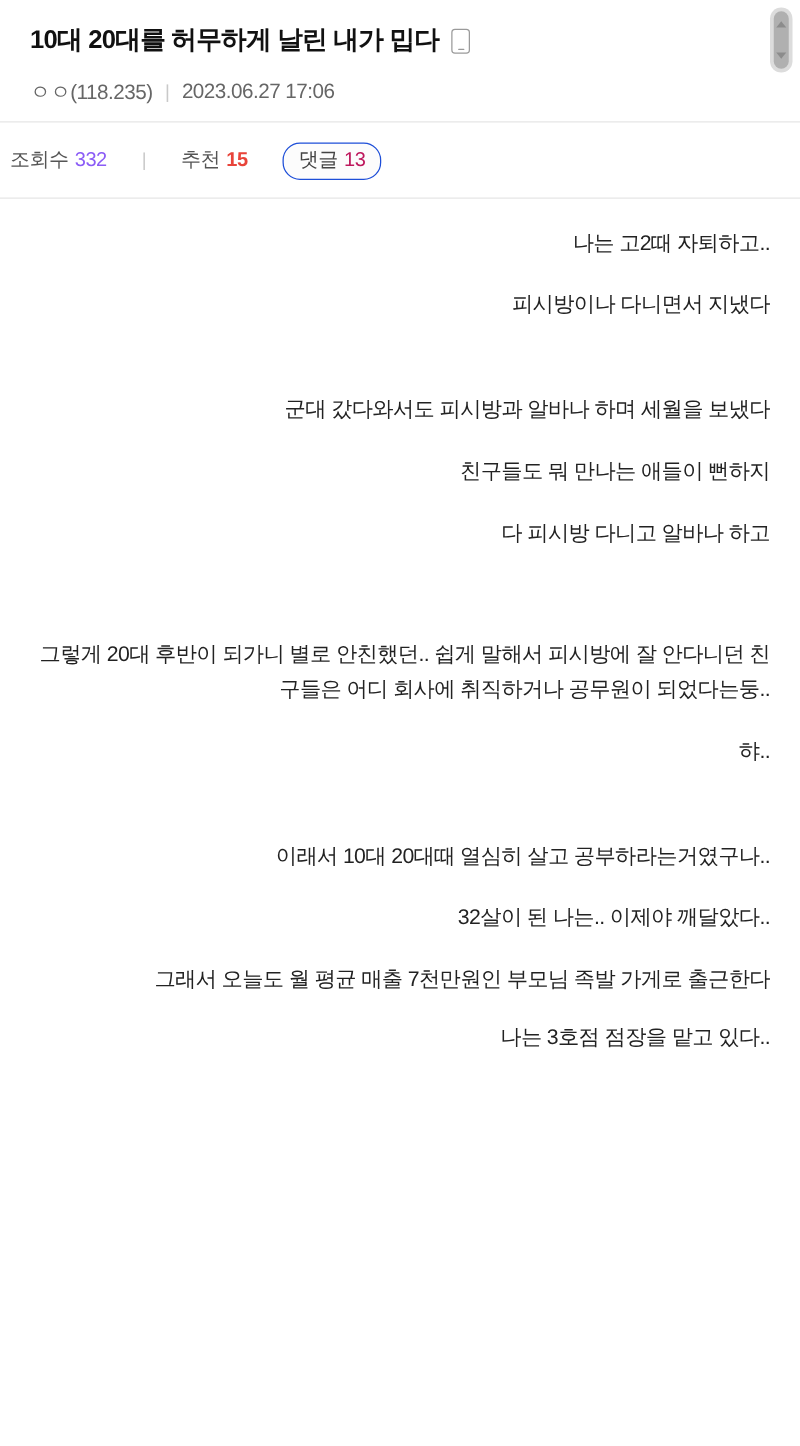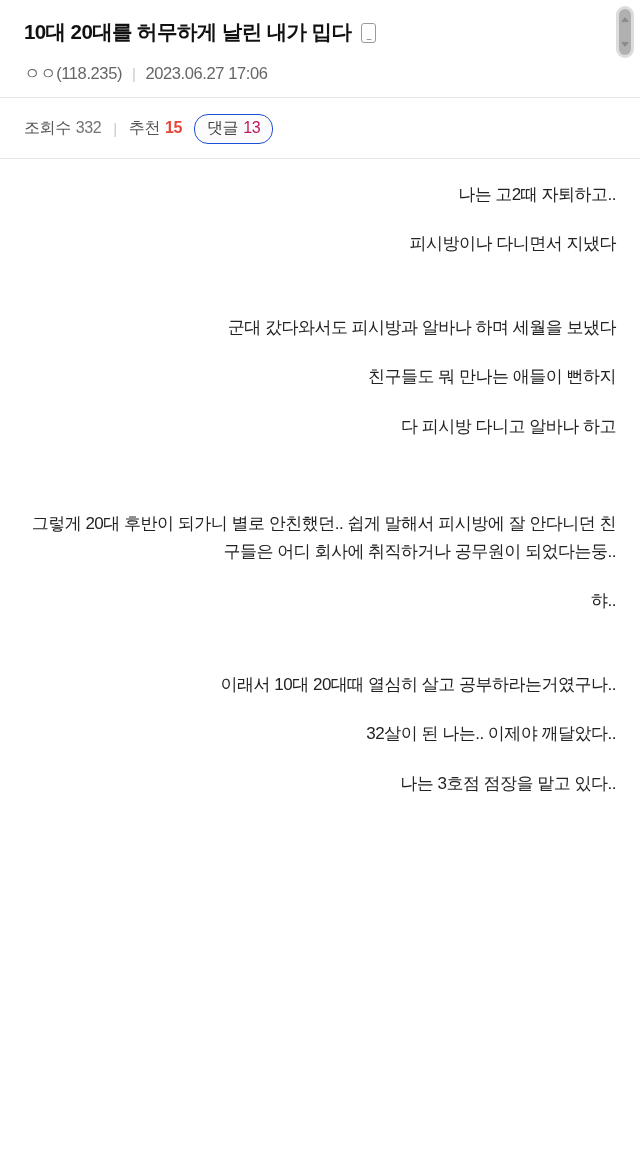--- a/index.html
+++ b/index.html
@@ -78,36 +78,36 @@
   }
 
   .header-divider {
     height: 1px;
     background: #e6e6e6;
     margin: 0;
   }
 
   
   .stats-bar {
-    padding: 16px 24px 14px 24px;
+    padding: 16px 24px 14px 8px;
     display: flex;
     align-items: center;
-    gap: 12px;
+    gap: 28px;
     font-size: 16px;
     color: #555555;
     letter-spacing: -0.4px;
   }
   .stat {
     display: inline-flex;
     align-items: baseline;
     gap: 5px;
     color: #555555;
   }
   .stat .num {
-    color: #737373;
+    color: #8b5cf6;
   }
   .stat.recommend .num {
     color: #e8443a;
     font-weight: bold;
   }
   .comment-pill {
     display: inline-flex;
     align-items: baseline;
     gap: 5px;
     border: 1px solid #1d4ed8;
@@ -226,20 +226,21 @@
   <div class="post-body">
     <p class="para">나는 고2때 자퇴하고..</p>
     <p class="para gap-lg">피시방이나 다니면서 지냈다</p>
     <p class="para">군대 갔다와서도 피시방과 알바나 하며 세월을 보냈다</p>
     <p class="para">친구들도 뭐 만나는 애들이 뻔하지</p>
     <p class="para gap-xl">다 피시방 다니고 알바나 하고</p>
     <p class="para">그렇게 20대 후반이 되가니 별로 안친했던.. 쉽게 말해서 피시방에 잘 안다니던 친구들은 어디 회사에 취직하거나 공무원이 되었다는둥..</p>
     <p class="para gap-lg">햐..</p>
     <p class="para">이래서 10대 20대때 열심히 살고 공부하라는거였구나..</p>
     <p class="para">32살이 된 나는.. 이제야 깨달았다..</p>
+    <p class="para gap-sm">그래서 오늘도 월 평균 매출 7천만원인 부모님 족발 가게로 출근한다</p>
     <p class="para">나는 3호점 점장을 맡고 있다..</p>
   </div>
 
   <div class="scrollbar-track">
     <div class="scrollbar-thumb">
       <span class="scroll-arrow up"></span>
       <span class="scroll-arrow down"></span>
     </div>
   </div>
 

